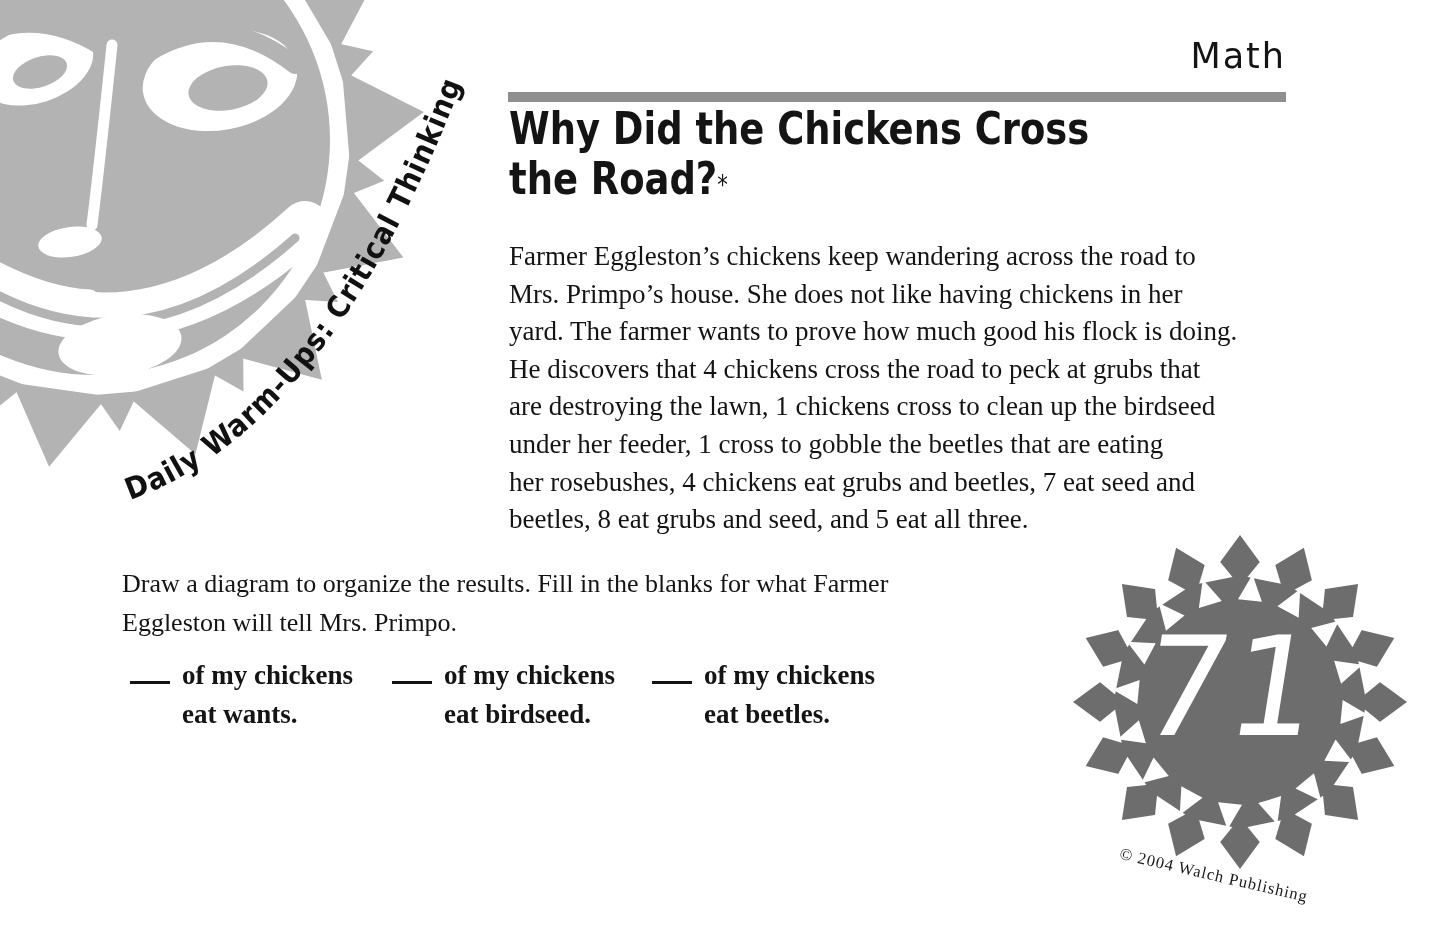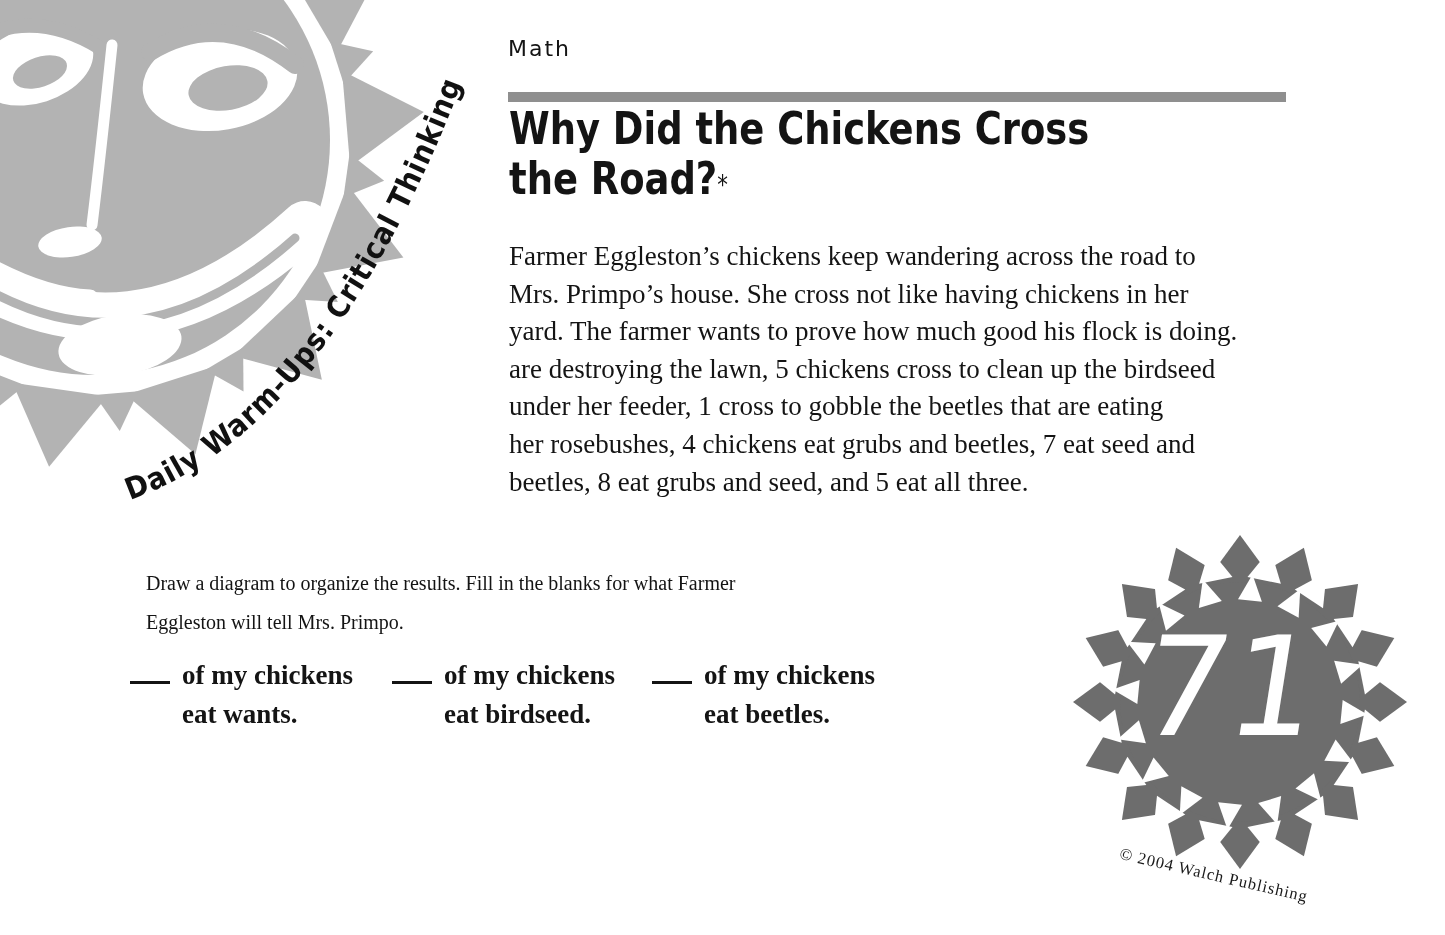--- a/index.html
+++ b/index.html
@@ -2,33 +2,33 @@
 <html><head>
 <meta charset="utf-8">
 <style>
   html,body{margin:0;padding:0;background:#e8e8e8;}
   .page{
     position:relative;width:1445px;height:935px;background:#ffffff;
     overflow:hidden;font-family:"Liberation Serif",serif;color:#141414;
   }
   
   .subject{
-    position:absolute;left:508px;top:36px;width:778px;text-align:left;
-    font-size:22px;letter-spacing:2px;font-family:"DejaVu Sans",sans-serif;
+    position:absolute;left:508px;top:36px;width:778px;text-align:right;
+    font-size:35px;letter-spacing:2px;font-family:"DejaVu Sans",sans-serif;
   }
   .rule{position:absolute;left:508px;top:92px;width:778px;height:10px;background:#8f8f8f;}
   .title{
     position:absolute;left:509px;top:104px;font-family:"DejaVu Sans",sans-serif;
     font-size:45px;font-weight:bold;line-height:50px;white-space:nowrap;
     transform:scaleX(.82);transform-origin:0 0;letter-spacing:0px;
   }
   .title .ast{font-size:26px;font-weight:normal;}
   
   .problem{position:absolute;left:509px;top:219px;font-size:27px;line-height:37.6px;white-space:nowrap;margin-top:19px;}
-  .instructions{position:absolute;left:146px;top:564px;font-size:20px;line-height:39px;white-space:nowrap;}
+  .instructions{position:absolute;left:122px;top:564px;font-size:26px;line-height:39px;white-space:nowrap;}
   .blank-item{position:absolute;top:656px;font-size:27px;line-height:39px;white-space:nowrap;font-weight:bold;}
   .blank-line{
     display:inline-block;width:40px;height:14px;border-bottom:3px solid #141414;margin-right:12px;
   }
   .blank-tail{margin-left:52px;}
   
   .sun-svg{position:absolute;left:0;top:0;width:500px;height:560px;}
   .badge-svg{position:absolute;left:1072px;top:534px;width:336px;height:336px;}
   .badge-num{
     position:absolute;left:1120px;top:612px;width:220px;text-align:center;
@@ -107,23 +107,24 @@
   <div class="subject">Math</div>
   <div class="rule"></div>
 
   <div class="title">
     <div>Why Did the Chickens Cross</div>
     <div><span>the Road?</span><span class="ast">*</span></div>
   </div>
 
   <div class="problem">
     <div>Farmer Eggleston’s chickens keep wandering across the road to</div>
-    <div>Mrs. Primpo’s house. She cross not like having chickens in her</div>
+    <div>Mrs. Primpo’s house. She does not like having chickens in her</div>
     <div>yard. The farmer wants to prove how much good his flock is doing.</div>
-    <div>are destroying the lawn, 5 chickens cross to clean up the birdseed</div>
+    <div>He discovers that 4 chickens cross the road to peck at grubs that</div>
+    <div>are destroying the lawn, 1 chickens cross to clean up the birdseed</div>
     <div>under her feeder, 1 cross to gobble the beetles that are eating</div>
     <div>her rosebushes, 4 chickens eat grubs and beetles, 7 eat seed and</div>
     <div>beetles, 8 eat grubs and seed, and 5 eat all three.</div>
   </div>
 
   <div class="instructions">
     <div>Draw a diagram to organize the results. Fill in the blanks for what Farmer</div>
     <div>Eggleston will tell Mrs. Primpo.</div>
   </div>
 

